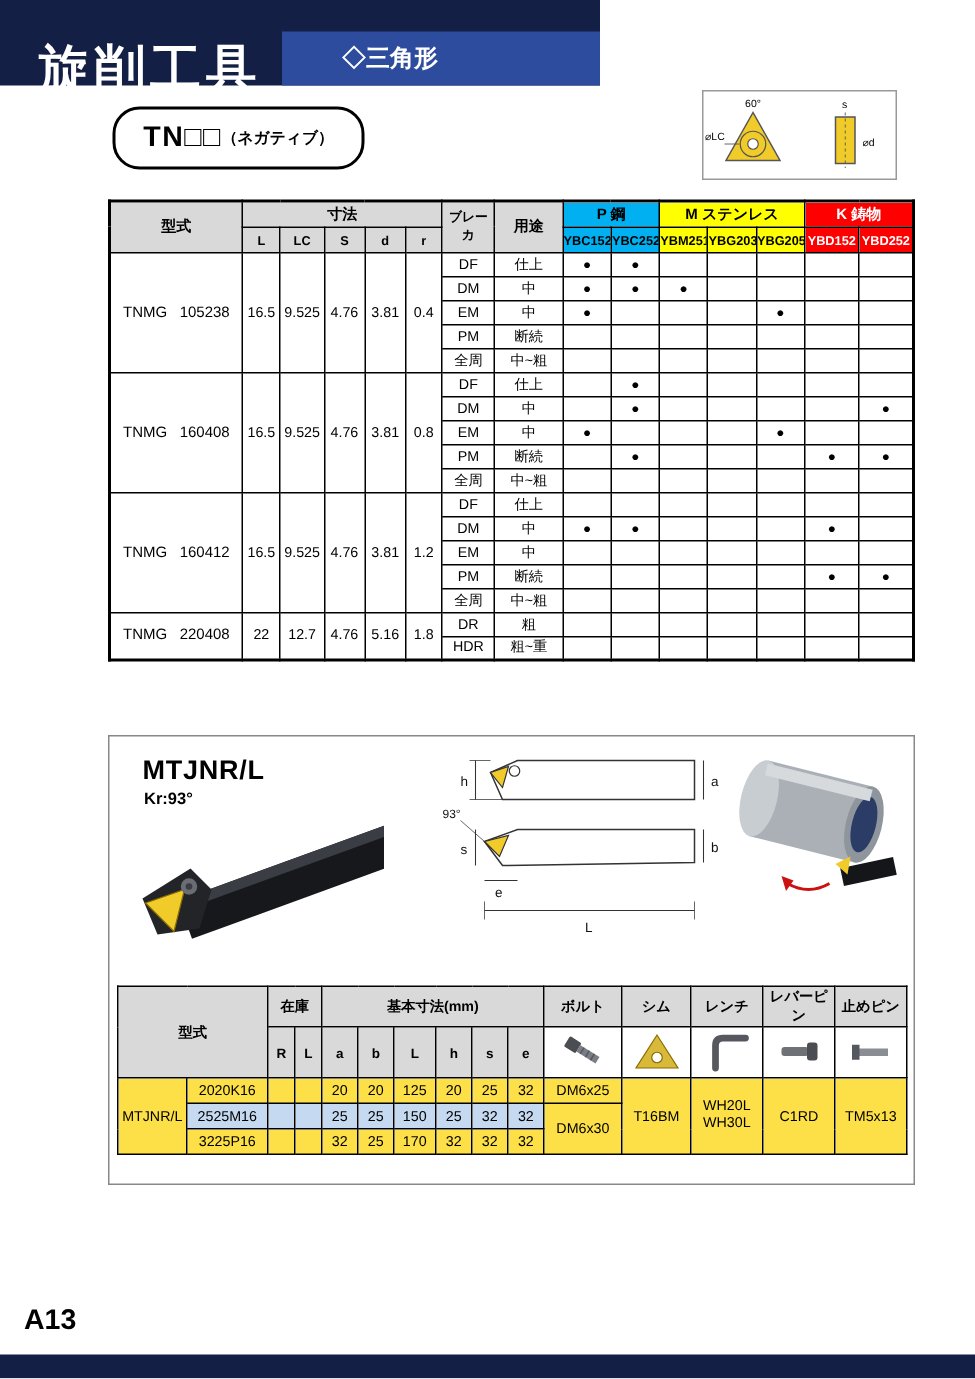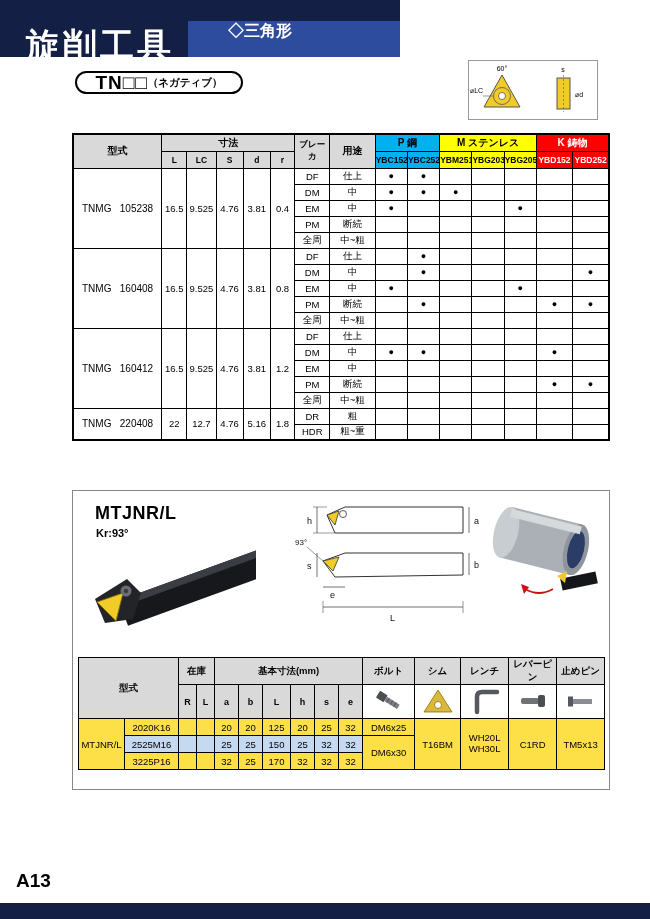--- a/index.html
+++ b/index.html
@@ -4,24 +4,24 @@
 <style>
   * { margin:0; padding:0; box-sizing:border-box; }
   html,body { background:#ffffff; }
   body { font-family:"Liberation Sans", sans-serif; color:#000; }
   .page { position:relative; width:650px; height:919px; background:#fff; overflow:hidden; }
 
   
   .banner { position:absolute; left:0; top:0; width:400px; height:57px; background:var(--banner,#141f45); }
   .banner-title { position:absolute; left:26px; top:7px; color:#fff; font-size:34px; font-weight:bold; letter-spacing:3px; white-space:nowrap;margin-top:16px; }
   .banner-sub { position:absolute; left:188px; top:21px; width:212px; height:36px; background:var(--banner-sub,#2e4c9e);
-                color:#fff; font-size:16px; font-weight:bold; display:flex; padding-left:40px; }
+                color:#fff; font-size:16px; font-weight:bold; display:flex; align-items:center; padding-left:40px; }
 
   
-  .pill { position:absolute; left:75px; top:71px; width:168px; height:23px; border:2px solid #000; border-radius:18px;
+  .pill { position:absolute; left:75px; top:71px; width:168px; height:42px; border:2px solid #000; border-radius:18px;
           background:#fff; display:flex; align-items:center; justify-content:center; }
   .pill .code { font-size:19px; font-weight:bold; letter-spacing:1px; }
   .pill .suffix { font-size:10.5px; font-weight:bold;font-family:Liberation Serif, serif; }
 
   
   .insert-diagram { position:absolute; left:468px; top:60px; width:130px; height:60px; border:1px solid #999; background:#fff; }
 
   
   .main-table { position:absolute; left:72px; top:133px; width:538px; border-collapse:collapse; table-layout:fixed; }
   .main-table th, .main-table td { border:1px solid #000; text-align:center; vertical-align:middle; padding:0; overflow:hidden; }

